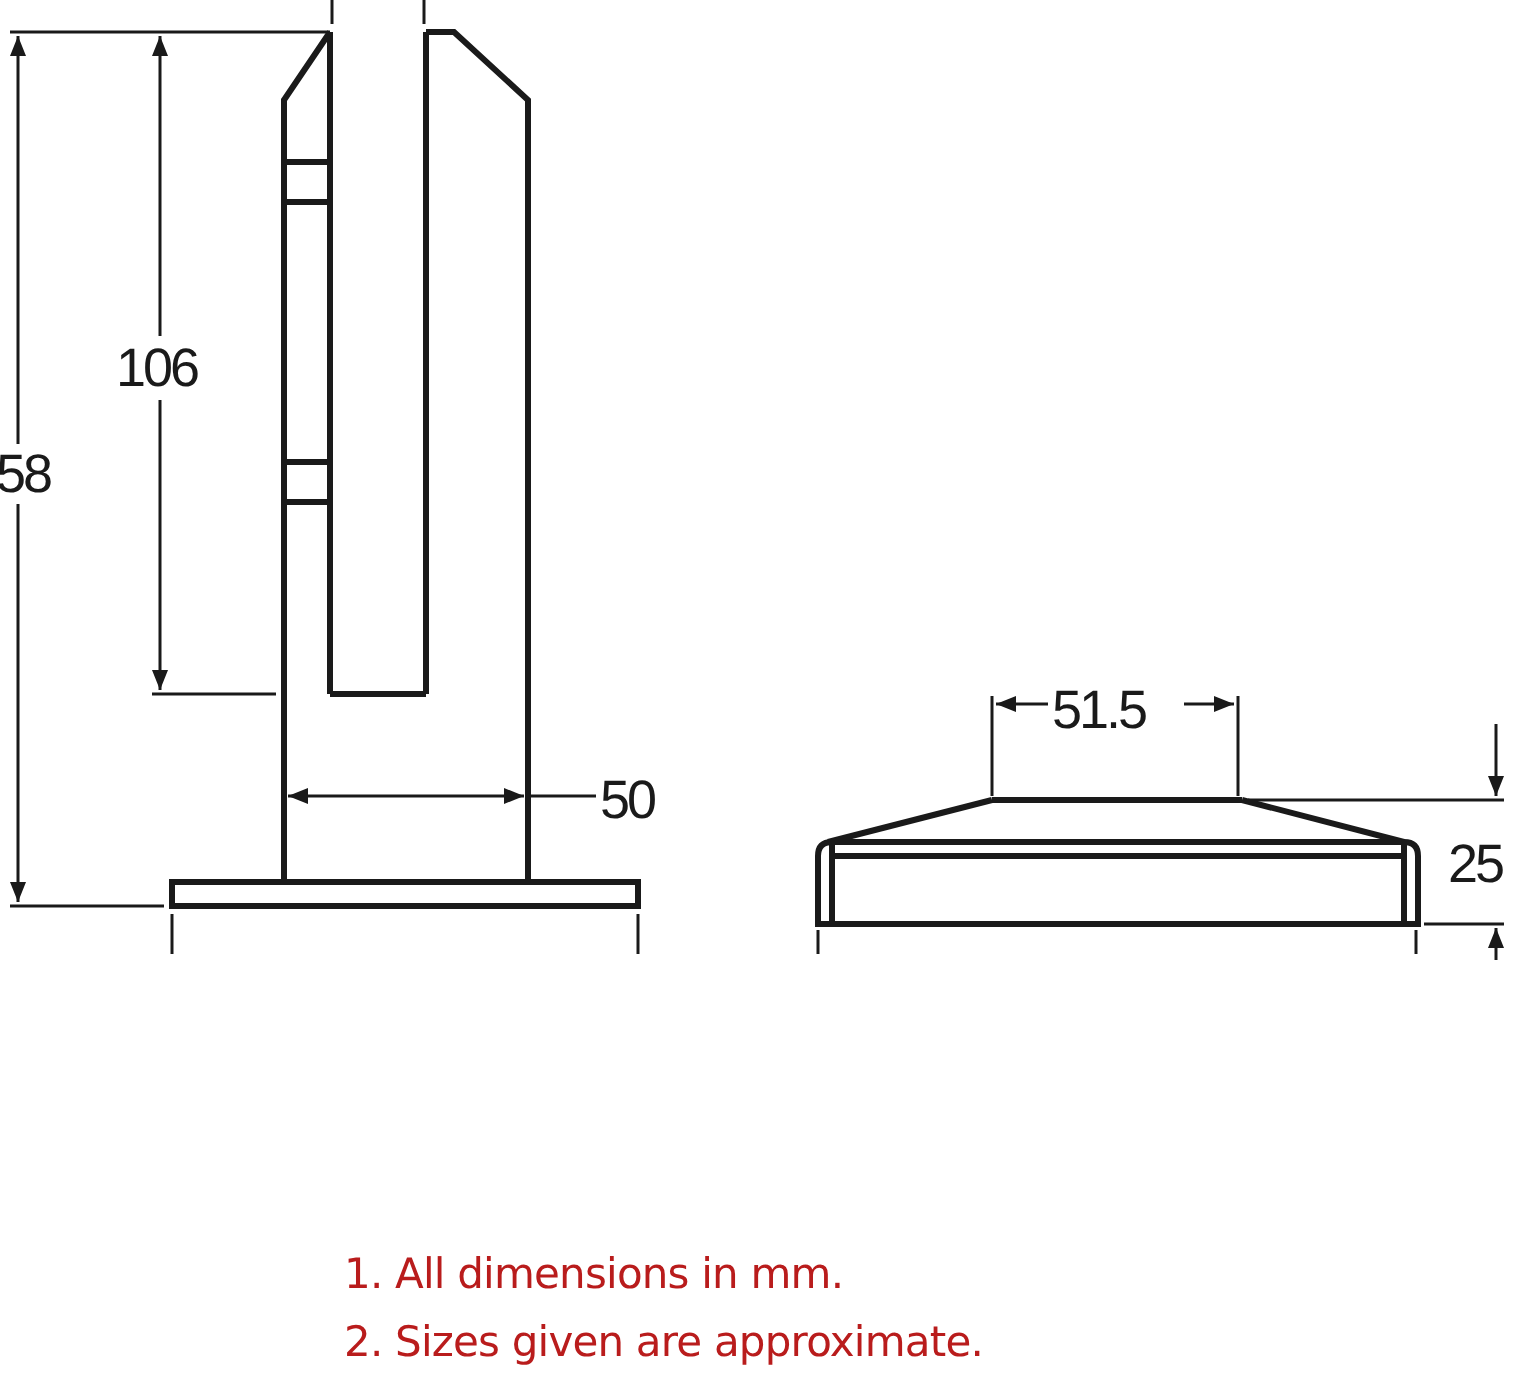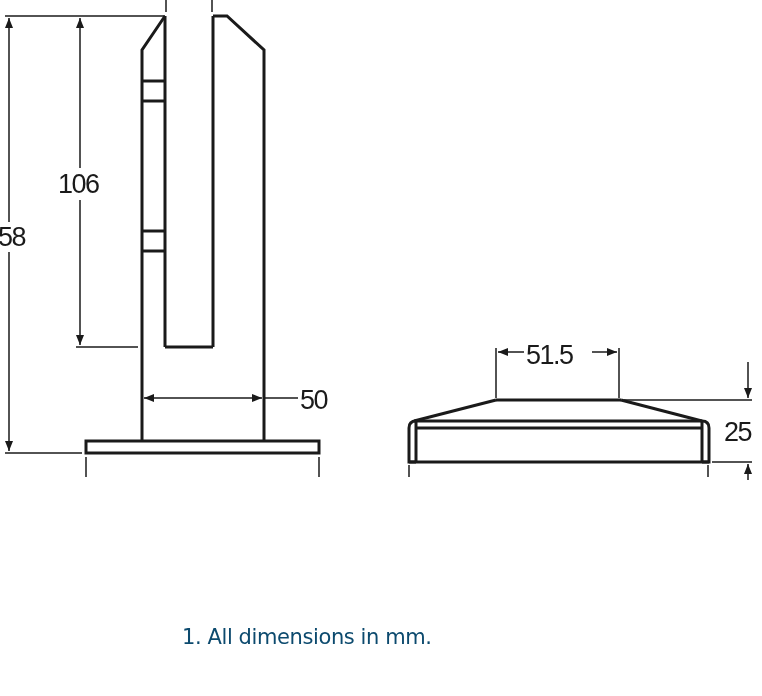--- a/index.html
+++ b/index.html
@@ -1,19 +1,19 @@
 <!DOCTYPE html>
 <html><head>
 <meta charset="utf-8">
 <style>
   html, body { margin: 0; padding: 0; background: #ffffff; }
   body { width: 762px; height: 696px; position: relative; overflow: hidden; }
   #drawing { position: absolute; left: 0; top: 0; }
   .dimtext { font-family: "Liberation Sans", "DejaVu Sans", sans-serif; font-size: 27px; fill: #1a1a1a; letter-spacing: -1.5px; }
-  .notes { position: absolute; left: 182px; top: 620px; font-family: "DejaVu Sans", "Liberation Sans", sans-serif; font-size: 21px; color: #0c4a6e; line-height: 34px; letter-spacing: -0.4px; }
+  .notes { position: absolute; left: 172px; top: 620px; font-family: "DejaVu Sans", "Liberation Sans", sans-serif; font-size: 21px; color: #b91c1c; line-height: 34px; letter-spacing: -0.4px; }
   .notes div { white-space: nowrap; }
 </style>
 </head>
 <body>
 
 <svg id="drawing" width="762" height="696" viewBox="0 0 762 696" xmlns="http://www.w3.org/2000/svg">
   <defs>
     <marker id="arrow" markerWidth="10" markerHeight="8" refX="10" refY="4" orient="auto" markerUnits="userSpaceOnUse">
       <path d="M0,0 L10,4 L0,8 Z" fill="#1a1a1a"></path>
     </marker>
@@ -93,13 +93,14 @@
     <line x1="624" y1="400" x2="752" y2="400" stroke-width="1.5"></line>
     <line x1="712" y1="462" x2="752" y2="462" stroke-width="1.5"></line>
     <line x1="748" y1="362" x2="748" y2="398" stroke-width="1.5" marker-end="url(#arrow)"></line>
     <line x1="748" y1="480" x2="748" y2="464" stroke-width="1.5" marker-end="url(#arrow)"></line>
   </g>
   <text class="dimtext" x="724" y="441">25</text>
 </svg>
 
 <div class="notes">
   <div>1. All dimensions in mm.</div>
+  <div>2. Sizes given are approximate.</div>
 </div>
 
 </body></html>

